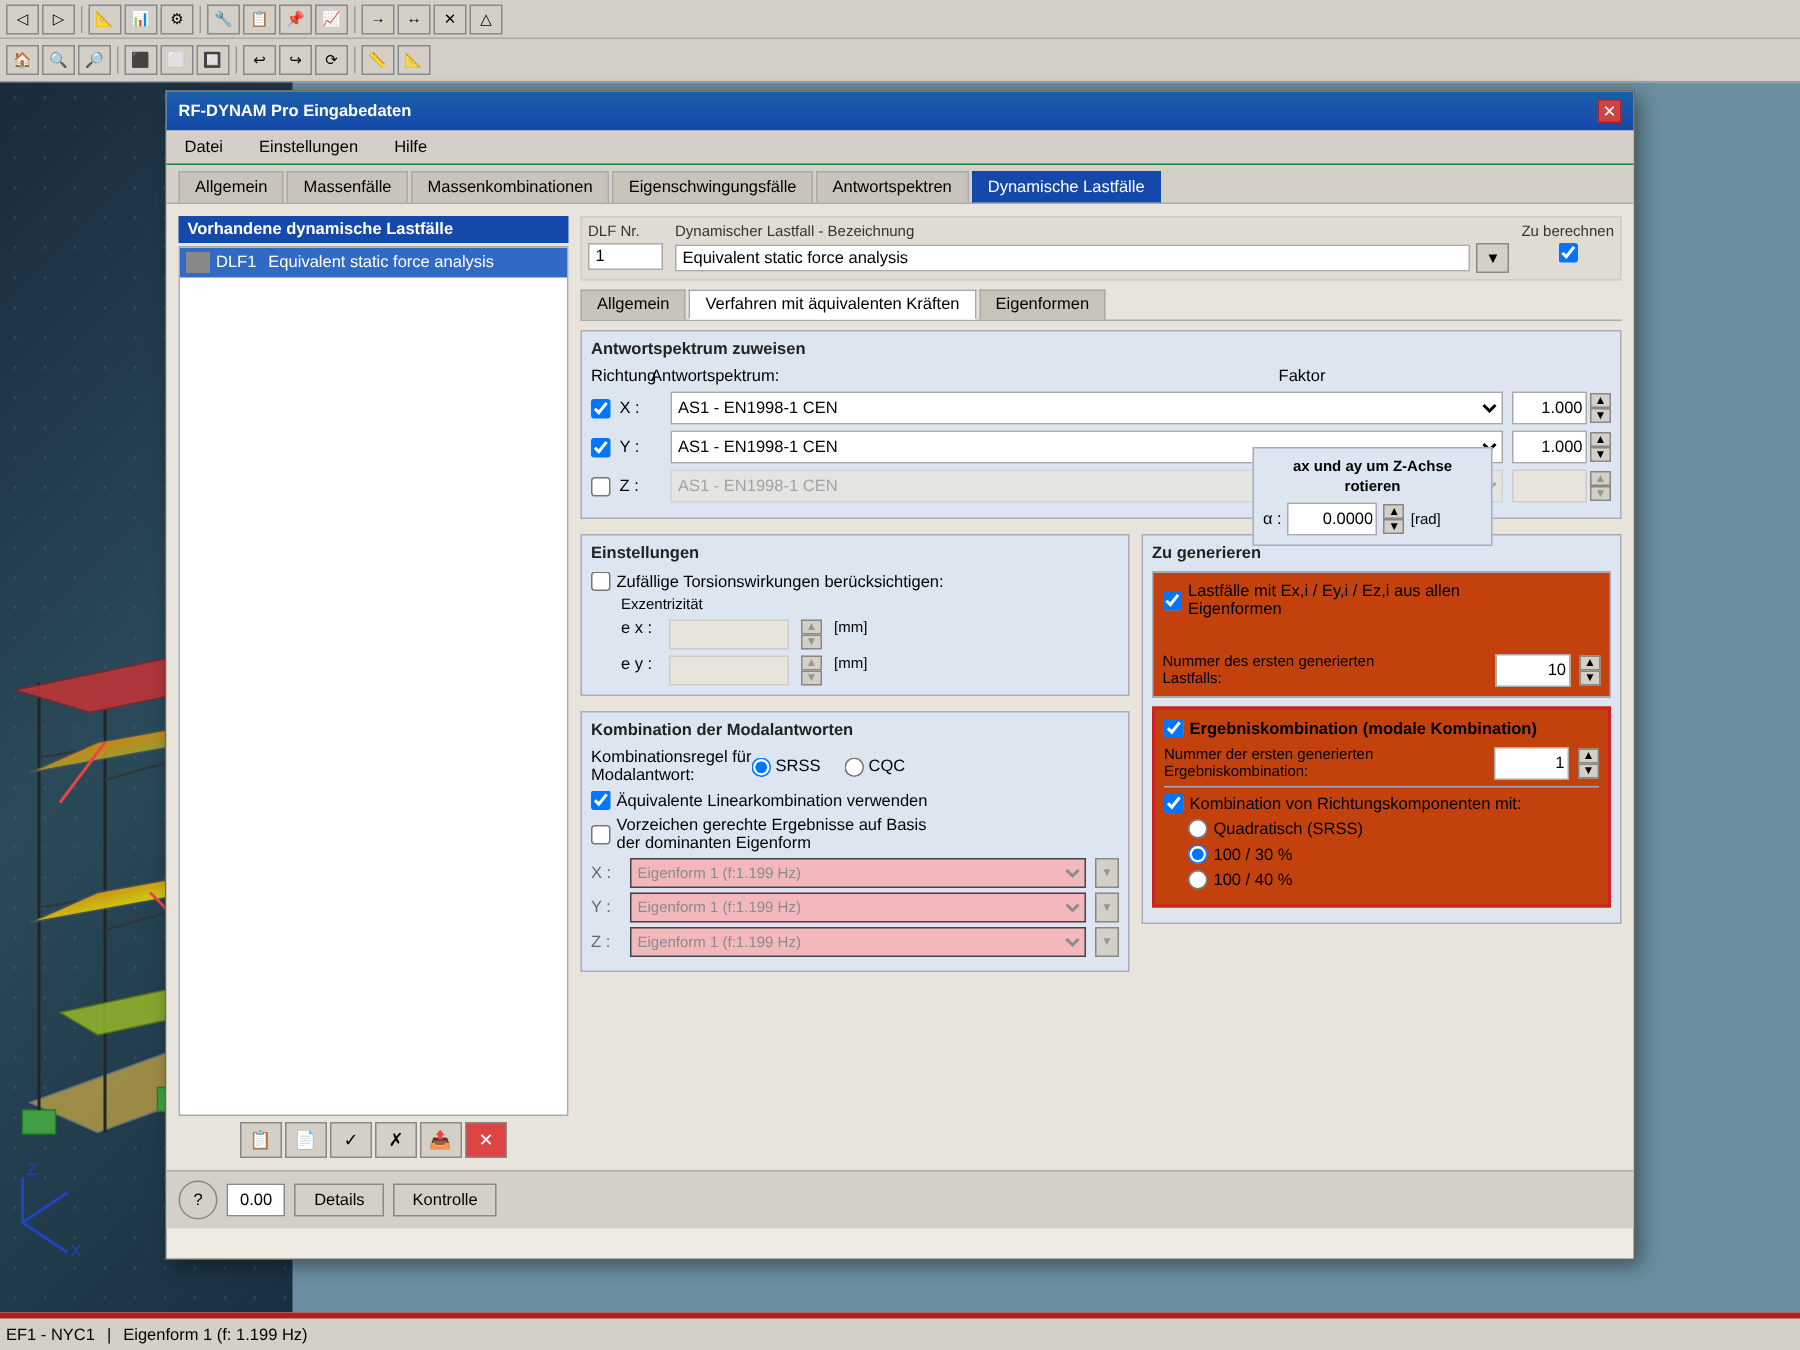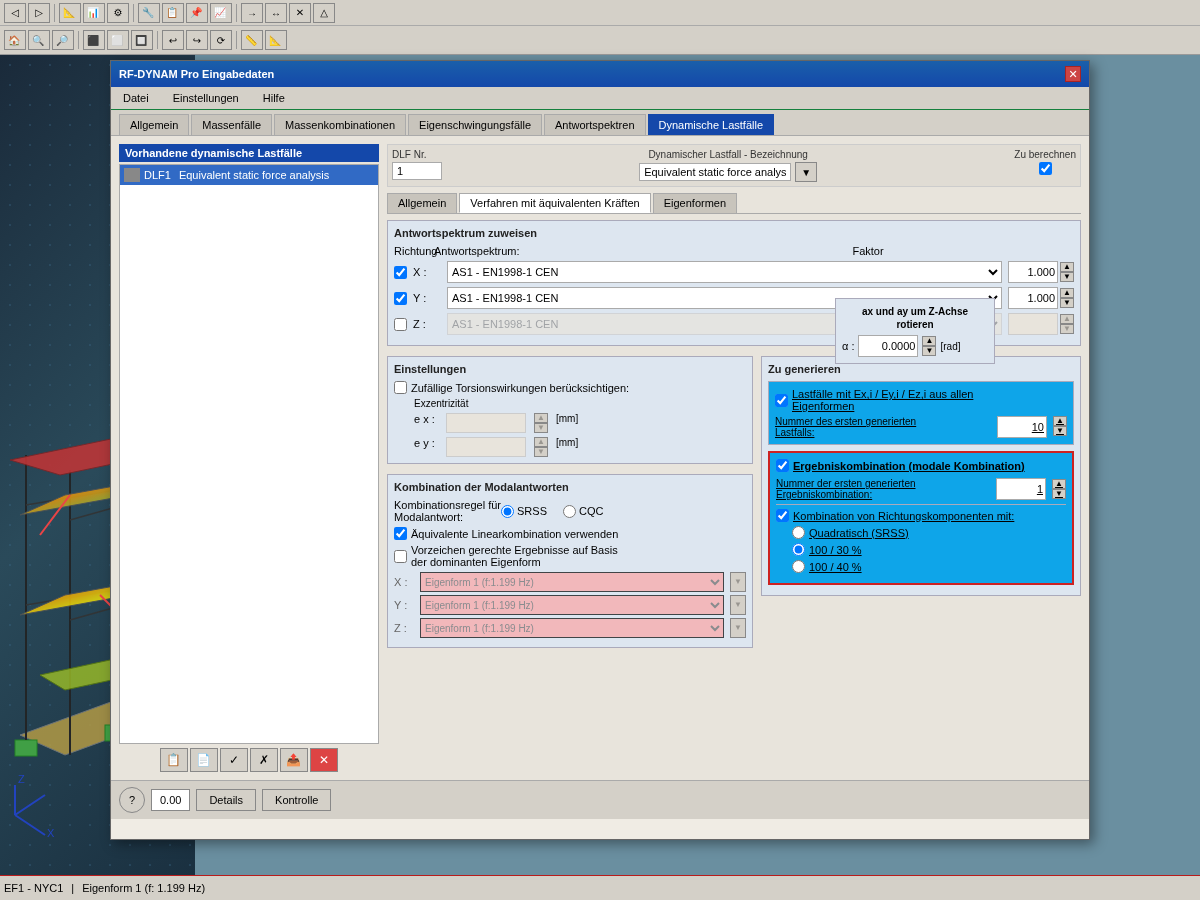--- a/index.html
+++ b/index.html
@@ -52,21 +52,21 @@
     }
 
     
     .status-bar {
       position: absolute;
       bottom: 0;
       left: 0;
       right: 0;
       height: 25px;
       background: #d4d0c8;
-      border-top: 1px solid #b91c1c;
+      border-top: 4px solid #b91c1c;
       display: flex;
       align-items: center;
       padding: 0 4px;
       gap: 8px;
       font-size: 10px;
     }
 
     
     .dialog-overlay {
       position: absolute;
@@ -437,25 +437,24 @@
 
     
     .section-separator {
       height: 1px;
       background: #aab;
       margin: 4px 0;
     }
 
     
     .zg-inner-section {
-      background: #0ea5e9;
+      background: #c2410c;
       border: 1px solid #aab;
       padding: 6px;
       margin-bottom: 4px;
-      text-decoration: underline;
     }
 
     
     .az-inner {
       display: flex;
       align-items: center;
       gap: 4px;
     }
     .az-alpha { font-size: 11px; }
   </style>
@@ -606,21 +605,21 @@
           </div>
         </div>
 
         <div class="right-panel">
 
           <div class="dlf-header-row">
             <div class="field-group">
               <span class="field-label">DLF Nr.</span>
               <input class="field-input field-input-narrow" type="text" value="1" style="">
             </div>
-            <div class="field-group" style="flex:1;align-items:center;">
+            <div class="field-group" style="flex:1;">
               <span class="field-label">Dynamischer Lastfall - Bezeichnung</span>
               <div style="display:flex; align-items:center; gap:4px;">
                 <input class="field-input" style="flex: 1 1 0%;" type="text" value="Equivalent static force analysis">
                 <button class="tb-btn">▼</button>
               </div>
             </div>
             <div class="checkbox-group">
               <span class="field-label">Zu berechnen</span>
               <input type="checkbox" checked="" style="">
             </div>
@@ -774,21 +773,21 @@
 
             <div class="right-col">
               <div class="section-panel">
                 <div class="section-title">Zu generieren</div>
 
                 <div class="zg-inner-section">
                   <div class="check-row">
                     <input type="checkbox" checked="" style="">
                     <span>Lastfälle mit Ex,i / Ey,i / Ez,i aus allen<br>Eigenformen</span>
                   </div>
-                  <div style="display:flex; gap:6px; margin-top:4px;">
+                  <div style="display:flex; align-items:center; gap:6px; margin-top:24px;">
                     <span style="flex:1; font-size:10px;">Nummer des ersten generierten<br>Lastfalls:</span>
                     <input class="spinner-input" type="text" value="10" style="width: 50px;">
                     <div class="spinner-btns">
                       <button class="spinner-btn">▲</button>
                       <button class="spinner-btn">▼</button>
                     </div>
                   </div>
                 </div>
 
                 <div class="zg-inner-section red-border" style="margin-top:6px;">

